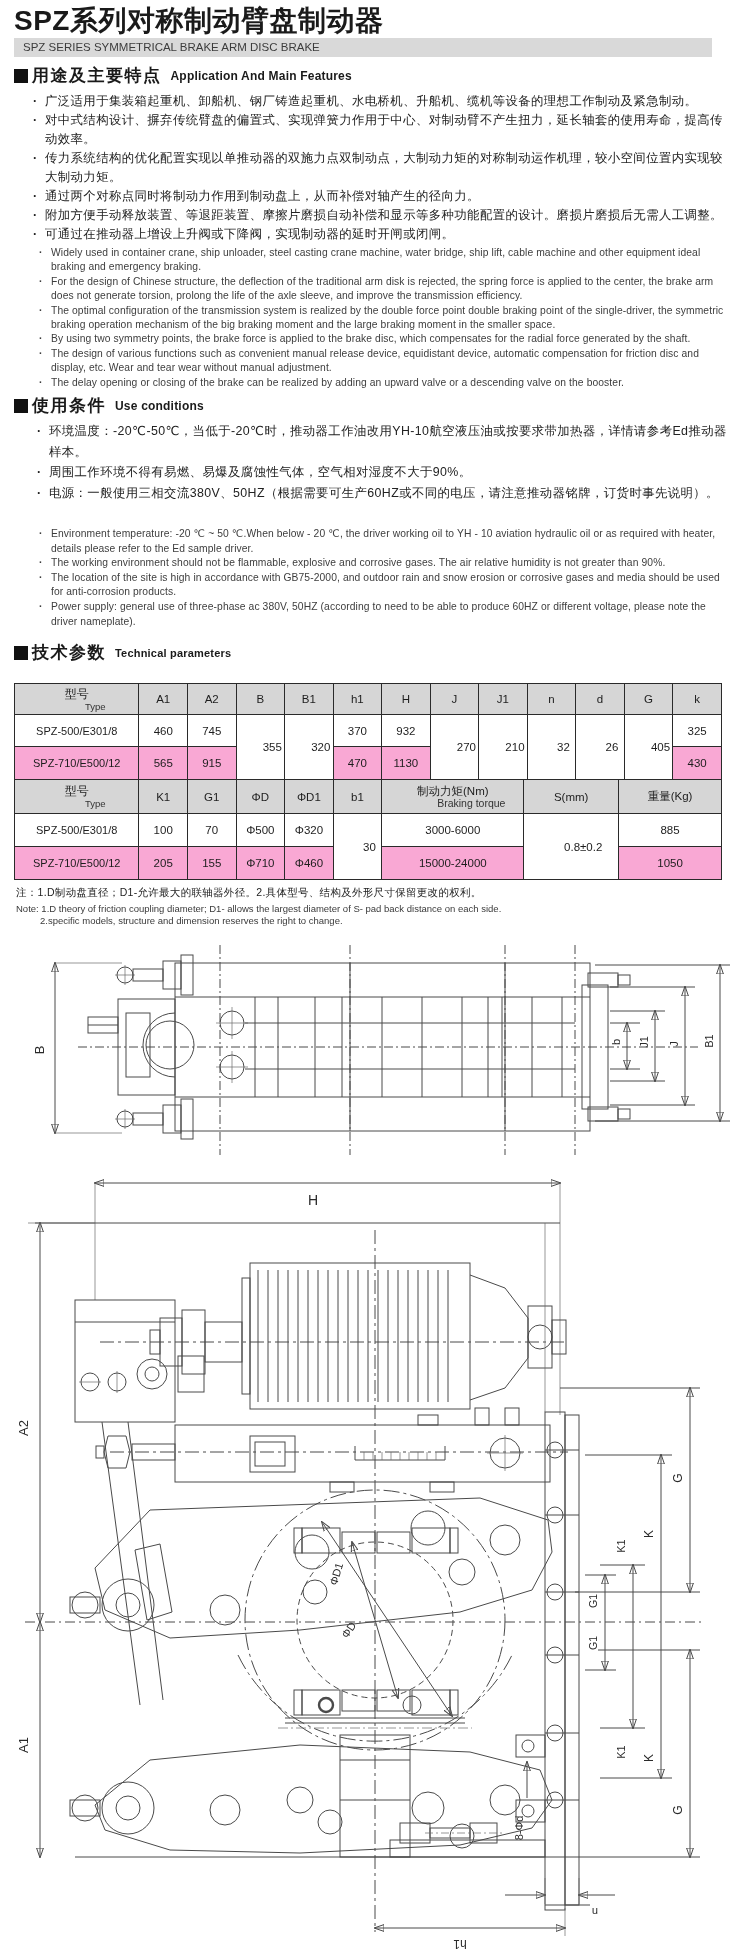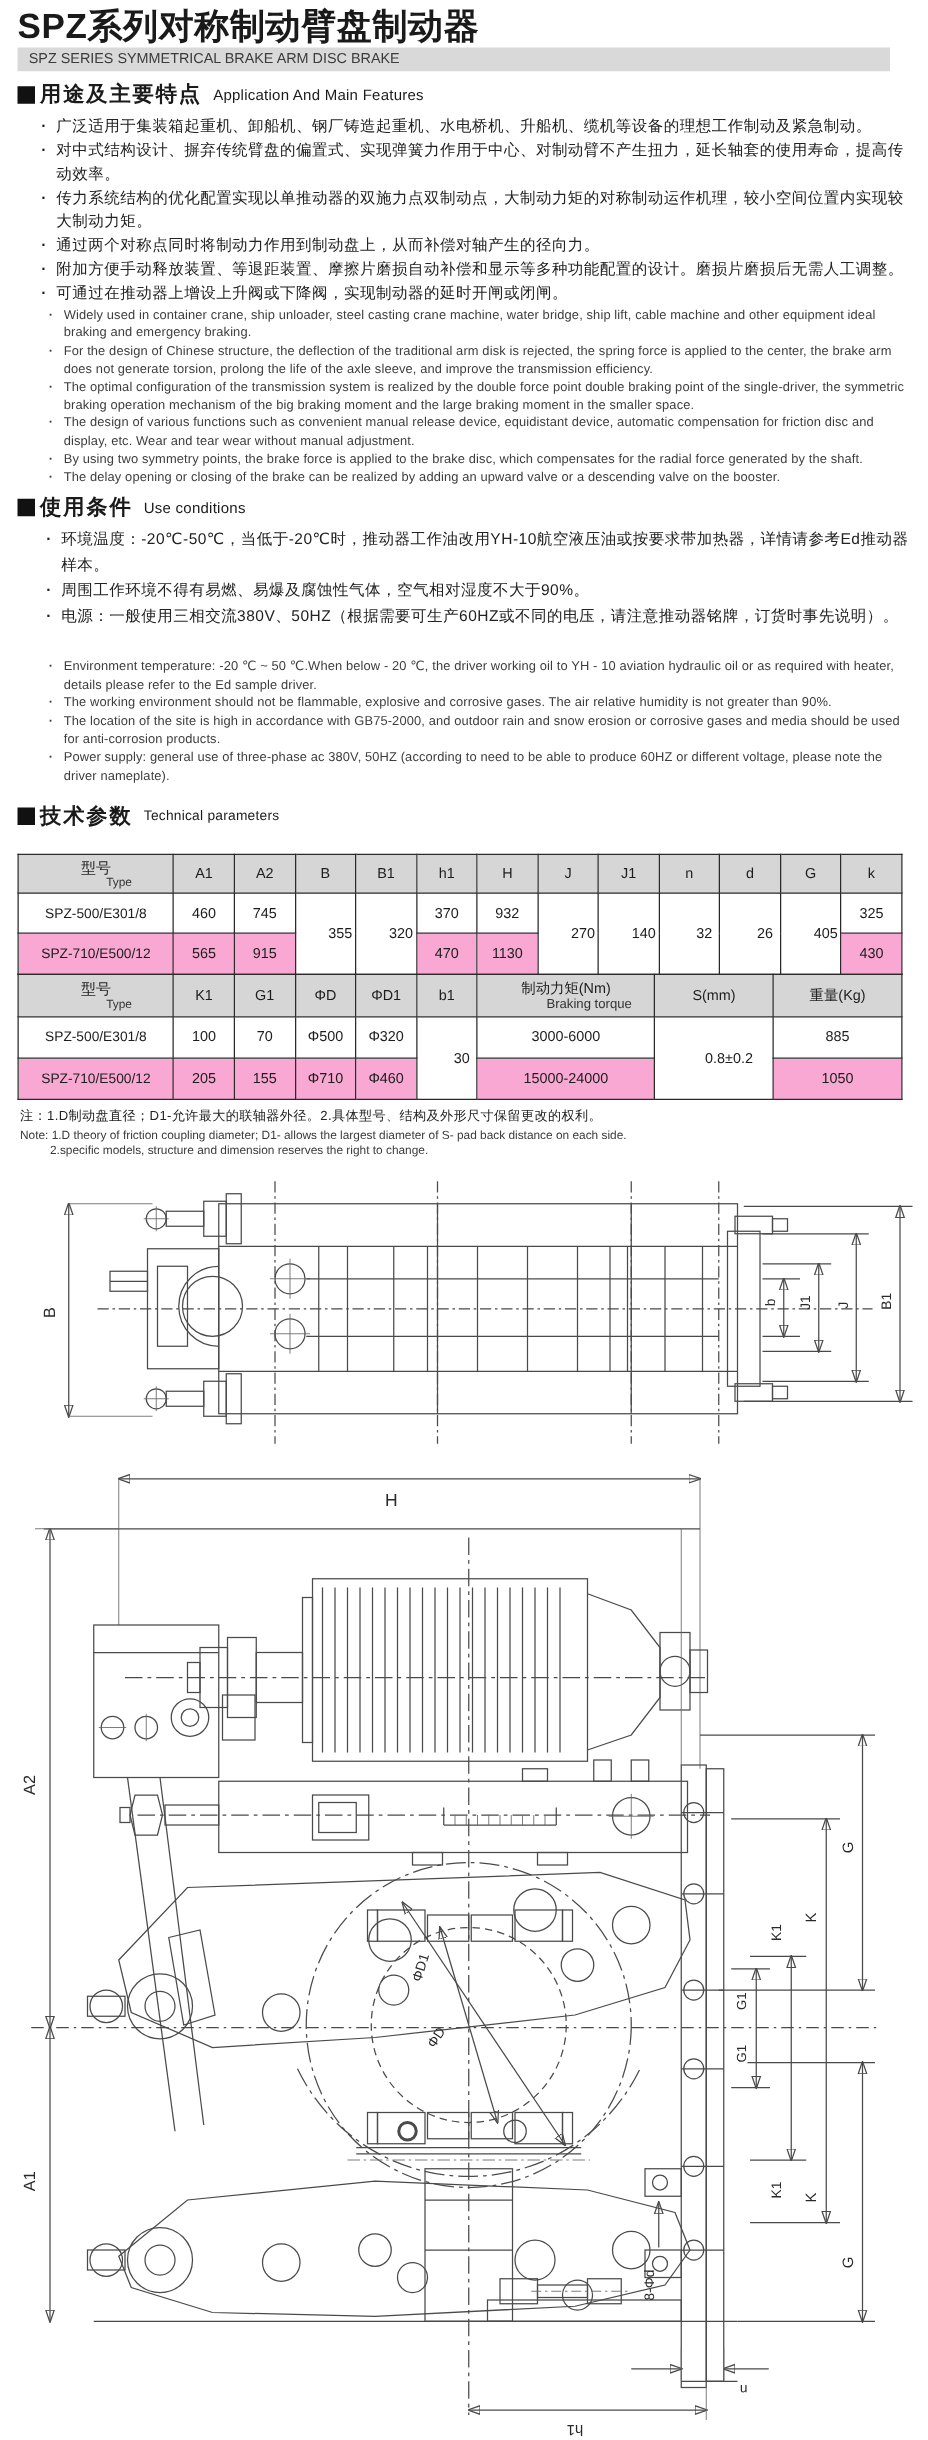--- a/index.html
+++ b/index.html
@@ -10,21 +10,21 @@
   }
   .abs{position:absolute;}
   .page-title{left:14px;top:2px;font-size:28px;font-weight:bold;letter-spacing:0.5px;}
   .subtitle-bar{
     left:14px;top:38px;width:698px;height:19px;background:#d9d9d9;
     font-size:11.5px;line-height:19px;padding-left:9px;box-sizing:border-box;color:#3c3c3c;
   }
   .section-heading{left:14px;display:flex;align-items:center;}
   .sq{width:14px;height:14px;background:#111;display:inline-block;margin-right:4px;flex:0 0 auto;}
   .h-zh{font-size:17px;font-weight:bold;letter-spacing:1.5px;}
-  .h-en{font-size:12px;font-weight:normal;margin-left:9px;letter-spacing:0.2px;}
+  .h-en{font-size:12px;font-weight:bold;margin-left:9px;letter-spacing:0.2px;}
   ul.blist{margin:0;padding:0;list-style:none;}
   .blist li{position:relative;padding-left:13px;}
   .blist li::before{content:"·";position:absolute;left:1px;top:0;font-weight:bold;}
   .zh-list{left:32px;width:692px;font-size:12.4px;line-height:19px;letter-spacing:0.4px;color:#222;}
   .zh-list2{left:36px;width:692px;font-size:12.4px;line-height:20.5px;letter-spacing:0.4px;color:#222;}
   .en-list{left:38px;width:696px;font-size:10.3px;line-height:14.4px;color:#3d3d3d;letter-spacing:0.1px;}
   .en-list2{left:38px;width:696px;font-size:10.3px;line-height:14.6px;color:#3d3d3d;letter-spacing:0.1px;}
   table.params{border-collapse:collapse;table-layout:fixed;width:708px;}
   .params td{
     border:1px solid #2a2a2a;text-align:center;vertical-align:middle;
@@ -66,22 +66,22 @@
   <li>对中式结构设计、摒弃传统臂盘的偏置式、实现弹簧力作用于中心、对制动臂不产生扭力，延长轴套的使用寿命，提高传动效率。</li>
   <li>传力系统结构的优化配置实现以单推动器的双施力点双制动点，大制动力矩的对称制动运作机理，较小空间位置内实现较大制动力矩。</li>
   <li>通过两个对称点同时将制动力作用到制动盘上，从而补偿对轴产生的径向力。</li>
   <li>附加方便手动释放装置、等退距装置、摩擦片磨损自动补偿和显示等多种功能配置的设计。磨损片磨损后无需人工调整。</li>
   <li>可通过在推动器上增设上升阀或下降阀，实现制动器的延时开闸或闭闸。</li>
 </ul>
 <ul class="abs blist en-list" style="top:246px;">
   <li>Widely used in container crane, ship unloader, steel casting crane machine, water bridge, ship lift, cable machine and other equipment ideal braking and emergency braking.</li>
   <li>For the design of Chinese structure, the deflection of the traditional arm disk is rejected, the spring force is applied to the center, the brake arm does not generate torsion, prolong the life of the axle sleeve, and improve the transmission efficiency.</li>
   <li>The optimal configuration of the transmission system is realized by the double force point double braking point of the single-driver, the symmetric braking operation mechanism of the big braking moment and the large braking moment in the smaller space.</li>
+  <li>By using two symmetry points, the brake force is applied to the brake disc, which compensates for the radial force generated by the shaft.</li>
   <li>The design of various functions such as convenient manual release device, equidistant device, automatic compensation for friction disc and display, etc. Wear and tear wear without manual adjustment.</li>
-  <li>By using two symmetry points, the brake force is applied to the brake disc, which compensates for the radial force generated by the shaft.</li>
   <li>The delay opening or closing of the brake can be realized by adding an upward valve or a descending valve on the booster.</li>
 </ul>
 
 <div class="abs section-heading" style="top:394px;">
   <span class="sq"></span>
   <span class="h-zh">使用条件</span>
   <span class="h-en">Use  conditions</span>
 </div>
 <ul class="abs blist zh-list2" style="top:421px;">
   <li>环境温度：-20℃-50℃，当低于-20℃时，推动器工作油改用YH-10航空液压油或按要求带加热器，详情请参考Ed推动器样本。</li>
@@ -139,21 +139,21 @@
     </tr>
     <tr style="height:32px;">
       <td style="font-size:11px;">SPZ-500/E301/8</td>
       <td>460</td>
       <td>745</td>
       <td rowspan="2" class="wh">355</td>
       <td rowspan="2" class="wh">320</td>
       <td>370</td>
       <td>932</td>
       <td rowspan="2" class="wh">270</td>
-      <td rowspan="2" class="wh">140</td>
+      <td rowspan="2" class="wh">210</td>
       <td rowspan="2" class="wh">32</td>
       <td rowspan="2" class="wh">26</td>
       <td rowspan="2" class="wh">405</td>
       <td>325</td>
     </tr>
     <tr class="grey" style="height:33px;">
       <td style="font-size:11px;">SPZ-710/E500/12</td>
       <td>565</td>
       <td>915</td>
       <td>470</td>

